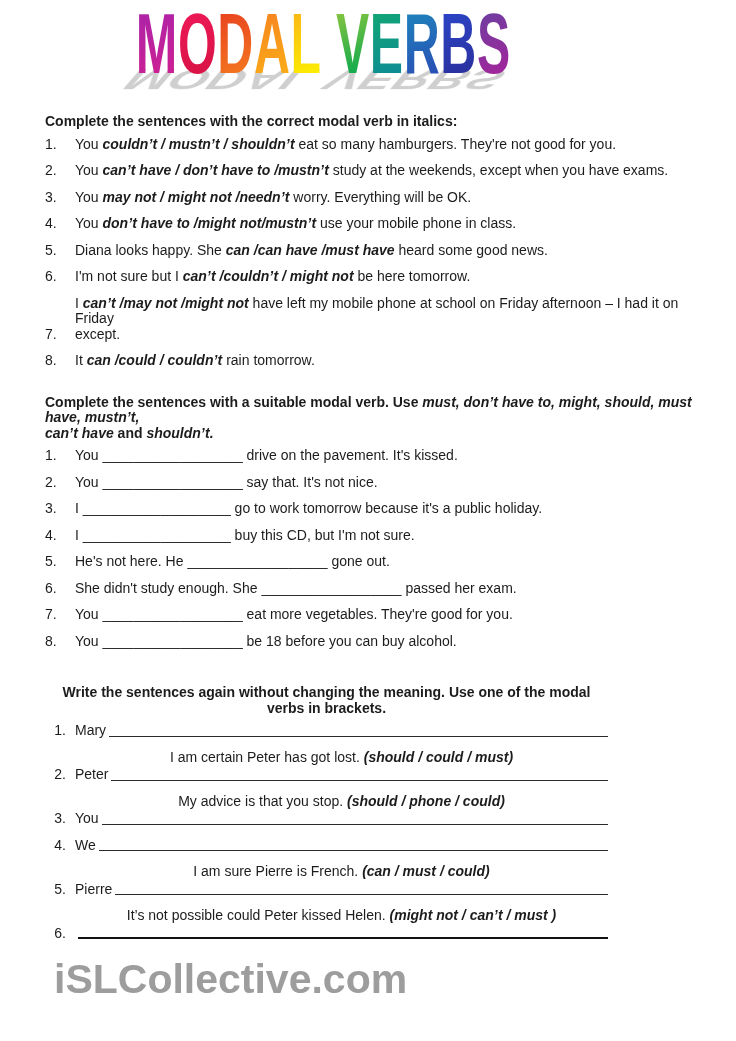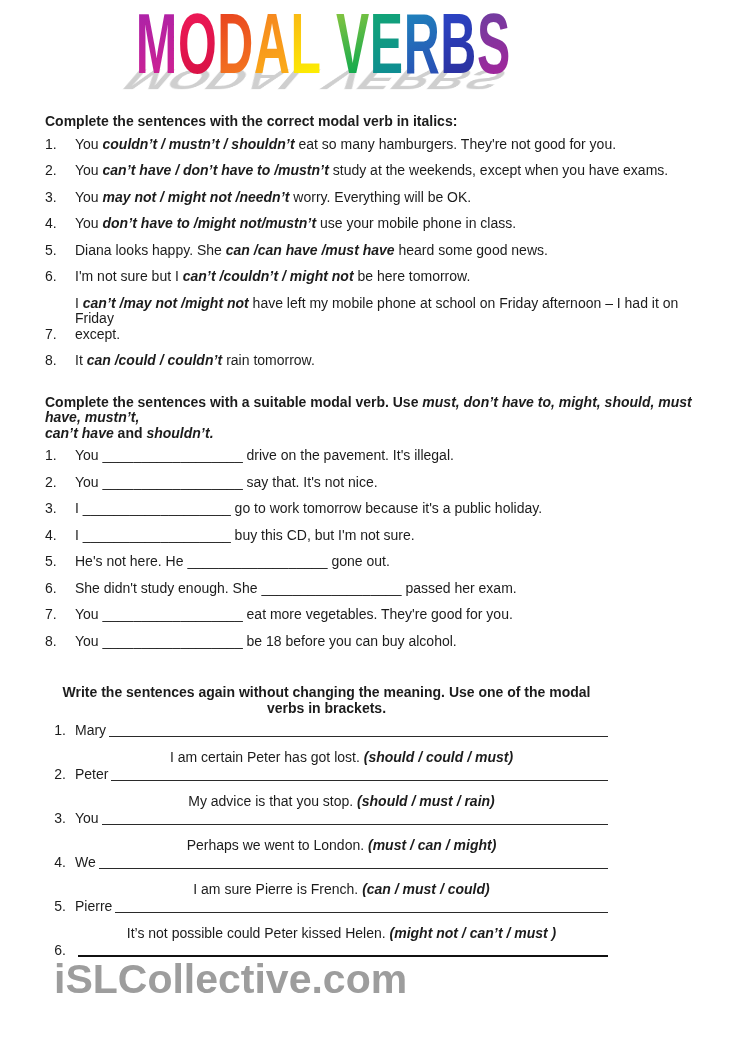--- a/index.html
+++ b/index.html
@@ -93,21 +93,21 @@
           <span class="txt"><span>It </span><span class="bi">can /could / couldn’t</span><span> rain tomorrow.</span></span>
         </li>
       </ol>
   </div>
 
   <div class="sec sec2">
     <p class="hdr" id="hdr-ex2"><span class="b">Complete the sentences with a suitable modal verb. Use </span><span class="bi">must, don’t have to, might, should, must have, mustn’t,</span><br><span class="bi">can’t have</span><span class="b"> and </span><span class="bi">shouldn’t.</span></p>
     <ol class="list" id="list-ex2">
         <li class="row">
           <span class="num">1.</span>
-          <span class="txt"><span>You </span><span>__________________</span><span> drive on the pavement. It's illegal.</span></span>
+          <span class="txt"><span>You </span><span>__________________</span><span> drive on the pavement. It's kissed.</span></span>
         </li>
         <li class="row">
           <span class="num">2.</span>
           <span class="txt"><span>You </span><span>__________________</span><span> say that. It's not nice.</span></span>
         </li>
         <li class="row">
           <span class="num">3.</span>
           <span class="txt"><span>I </span><span>___________________</span><span> go to work tomorrow because it's a public holiday.</span></span>
         </li>
         <li class="row">
@@ -145,29 +145,28 @@
         </div>
         <div class="ex3-item">
           <p class="prompt"><span>I am certain Peter has got lost. </span><span class="bi">(should / could / must)</span></p>
           <div class="ans row">
             <span class="num">2.</span>
             <span>Peter </span>
             <span class="fill-line"></span>
           </div>
         </div>
         <div class="ex3-item">
-          <p class="prompt"><span>My advice is that you stop. </span><span class="bi">(should / must / rain)</span></p>
+          <p class="prompt"><span>My advice is that you stop. </span><span class="bi">(should / phone / could)</span></p>
           <div class="ans row">
             <span class="num">3.</span>
             <span>You </span>
             <span class="fill-line"></span>
           </div>
         </div>
         <div class="ex3-item">
-          <p class="prompt"><span>Perhaps we went to London. </span><span class="bi">(must / can / might)</span></p>
           <div class="ans row">
             <span class="num">4.</span>
             <span>We </span>
             <span class="fill-line"></span>
           </div>
         </div>
         <div class="ex3-item">
           <p class="prompt"><span>I am sure Pierre is French. </span><span class="bi">(can / must / could)</span></p>
           <div class="ans row">
             <span class="num">5.</span>

